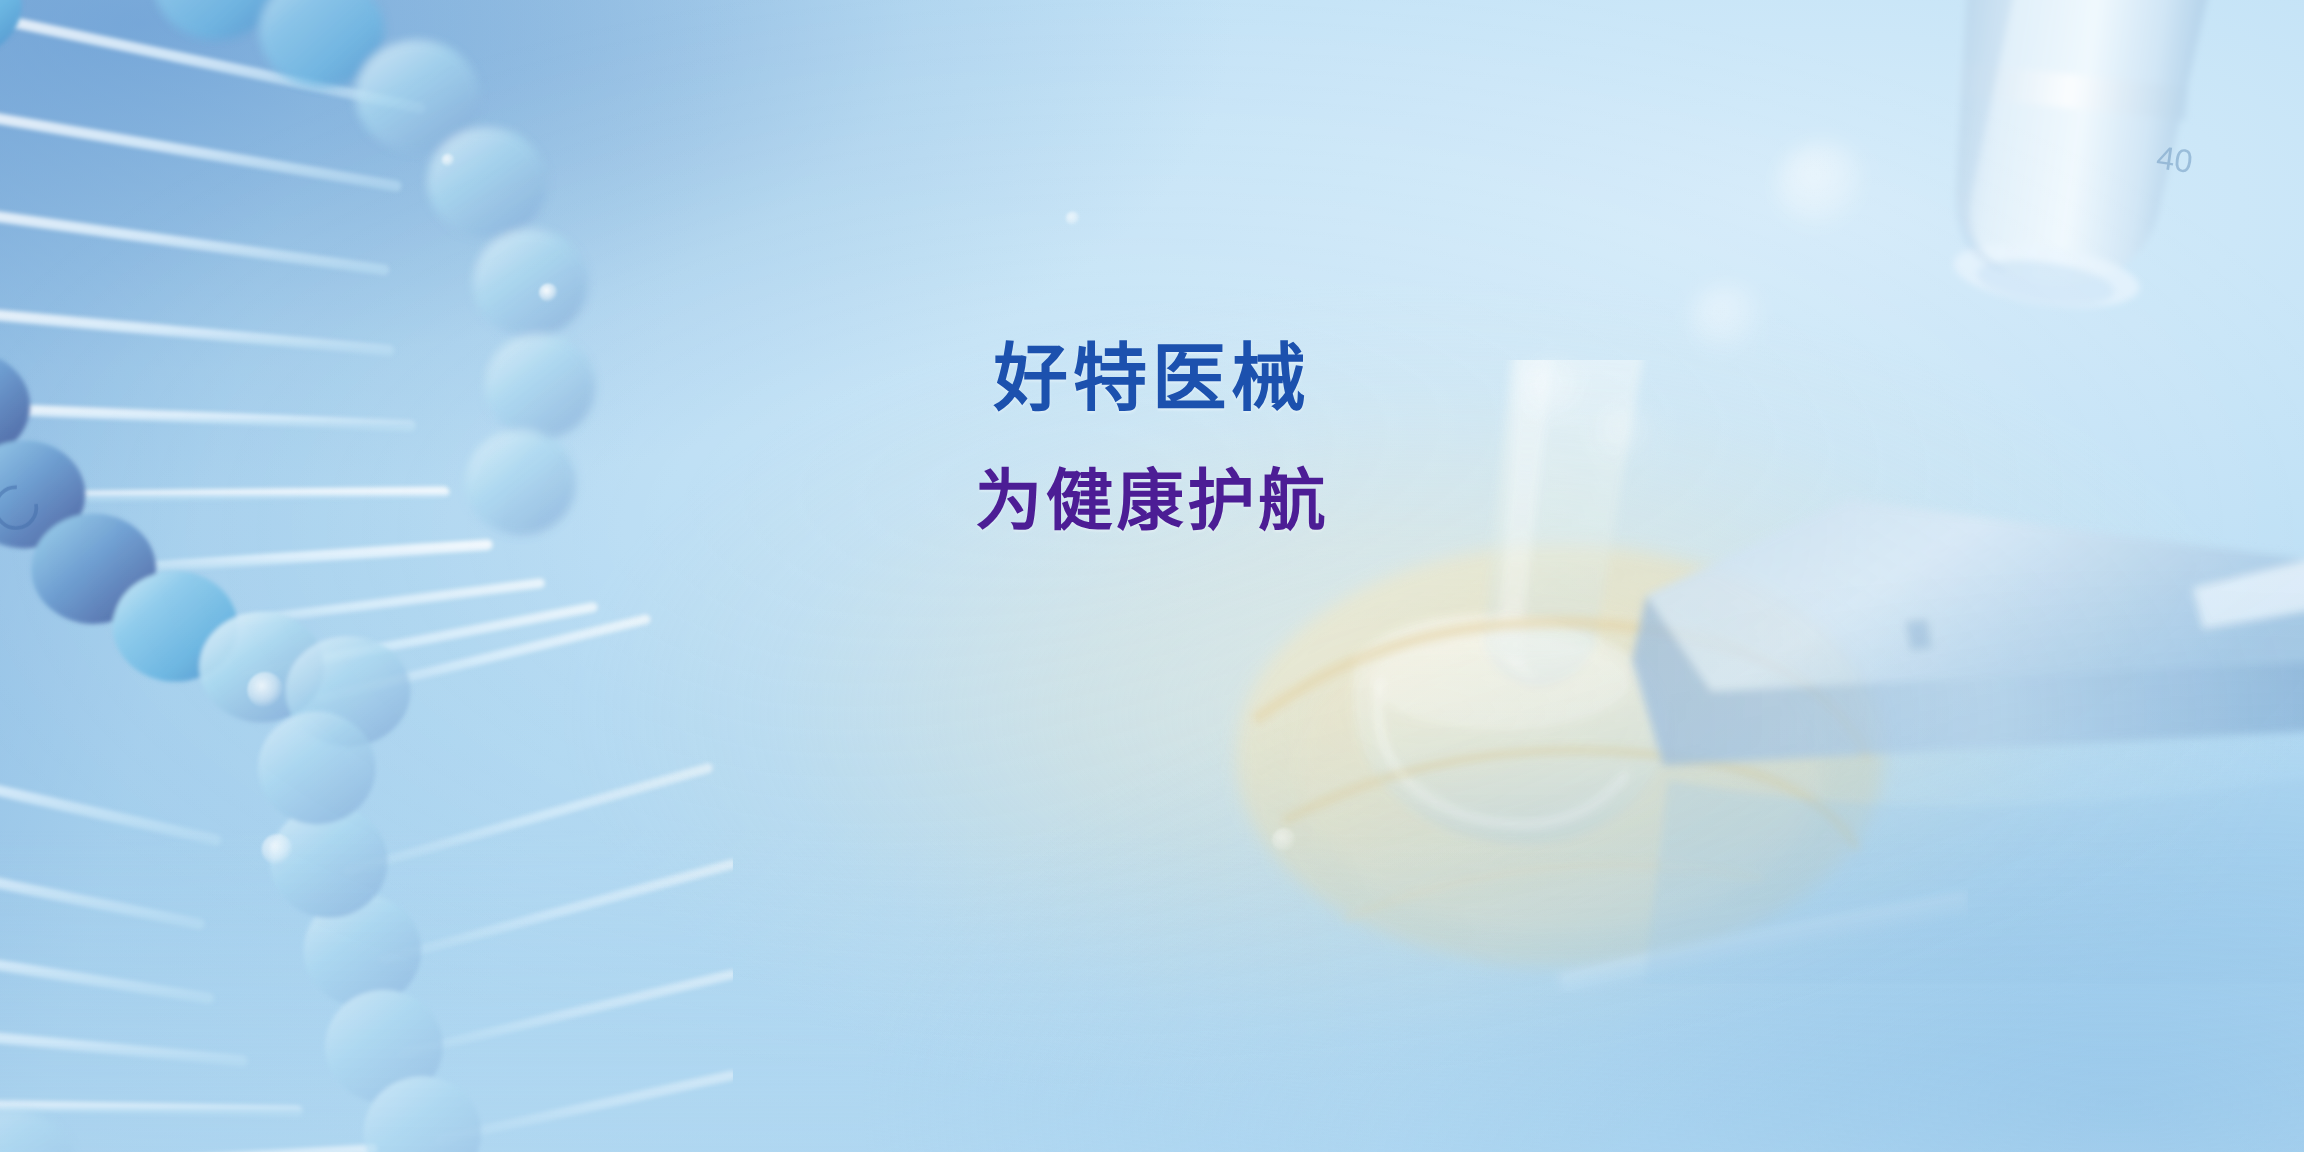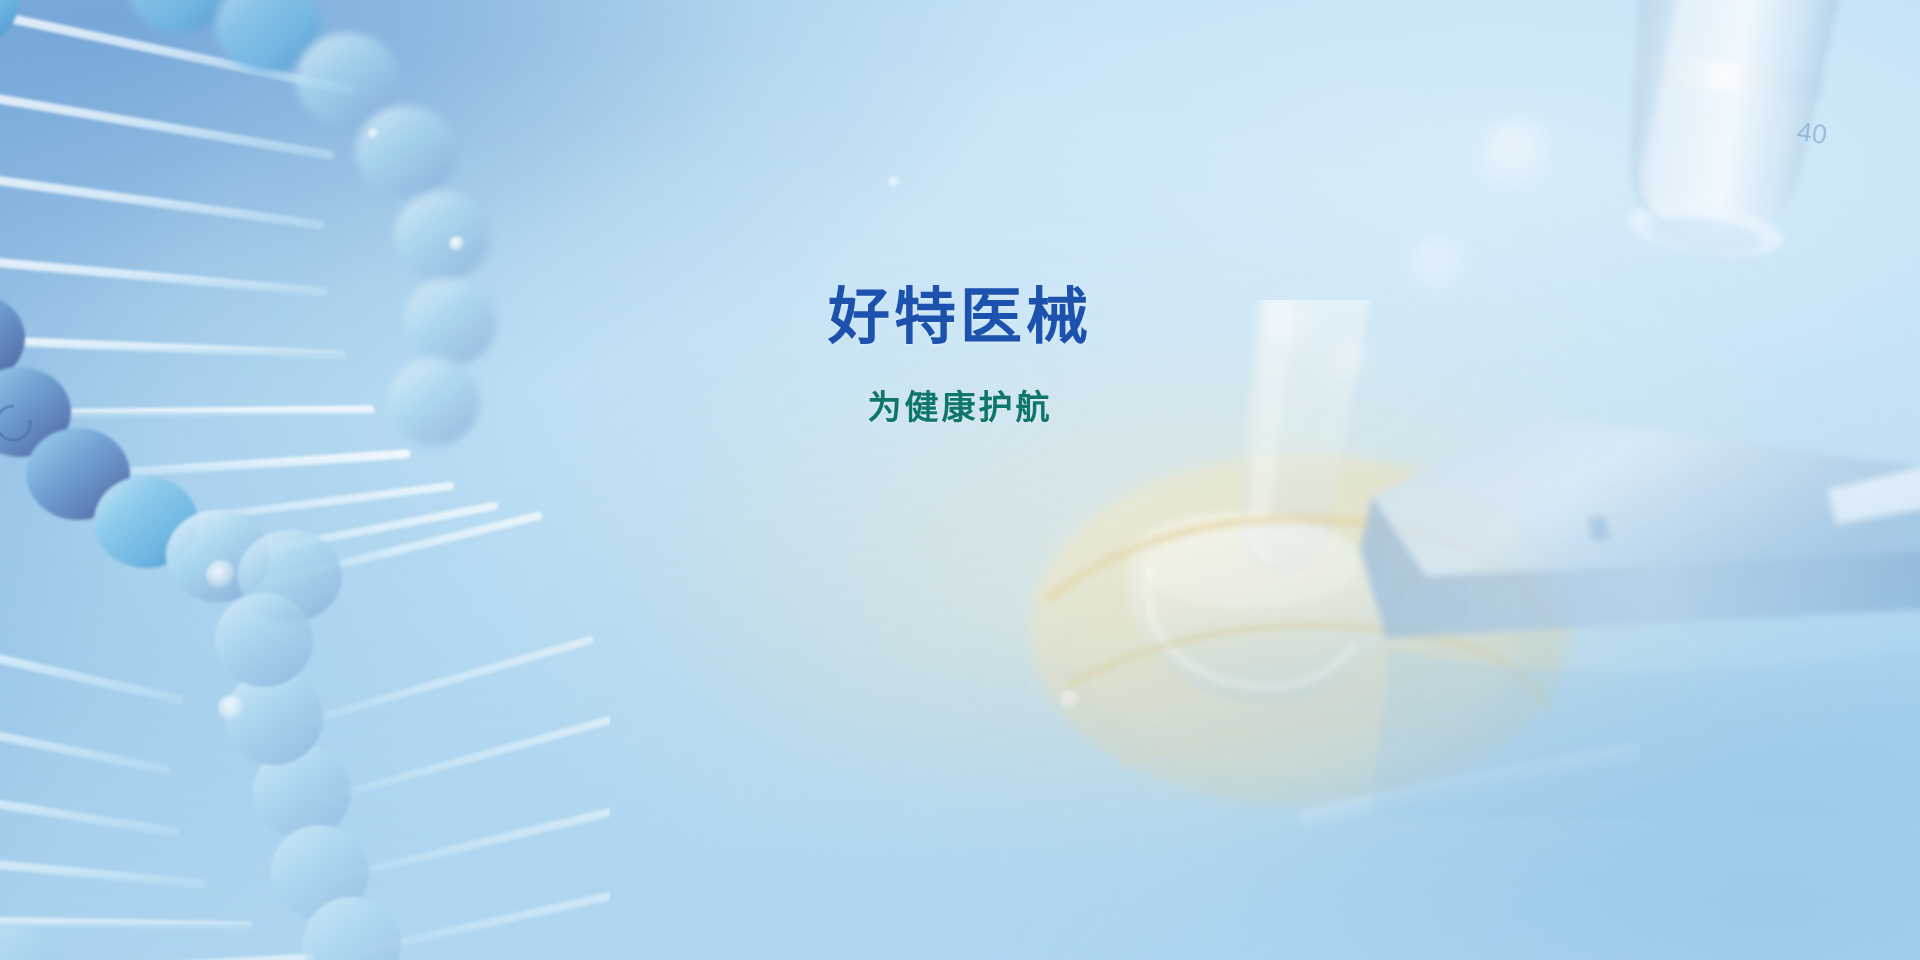--- a/index.html
+++ b/index.html
@@ -89,25 +89,25 @@
   #tagline {
     margin-top:44px;
     font-size:43px;
     font-weight:normal;
     letter-spacing:3px;
     line-height:1;
     color:#2056b4;
   }
   #slogan {
     margin-top:42px;
-    font-size:34px;
+    font-size:56px;
     font-weight:bold;
     letter-spacing:3px;
     line-height:1;
-    color:#0f766e;
+    color:#4c1d95;
     text-shadow:0 1px 2px rgba(255,255,255,.3);
   }
 </style>
 </head>
 <body>
 
 <div id="banner">
 
   <div class="layer bg-base"></div>
   <div class="layer bg-topleft"></div>

